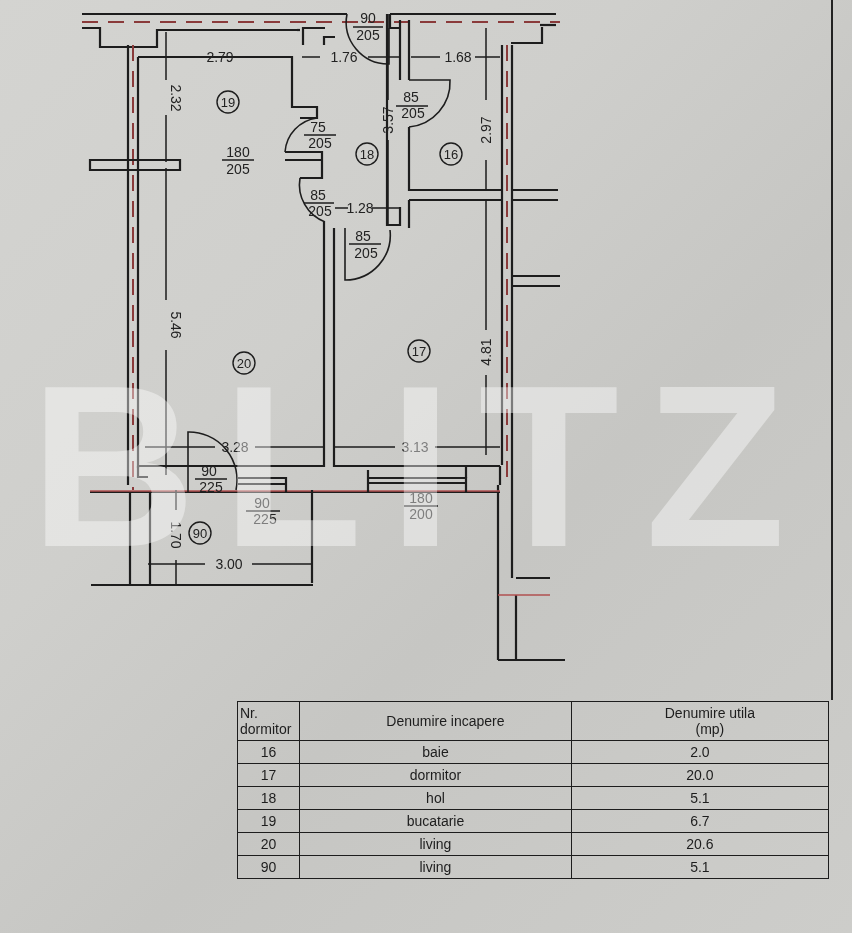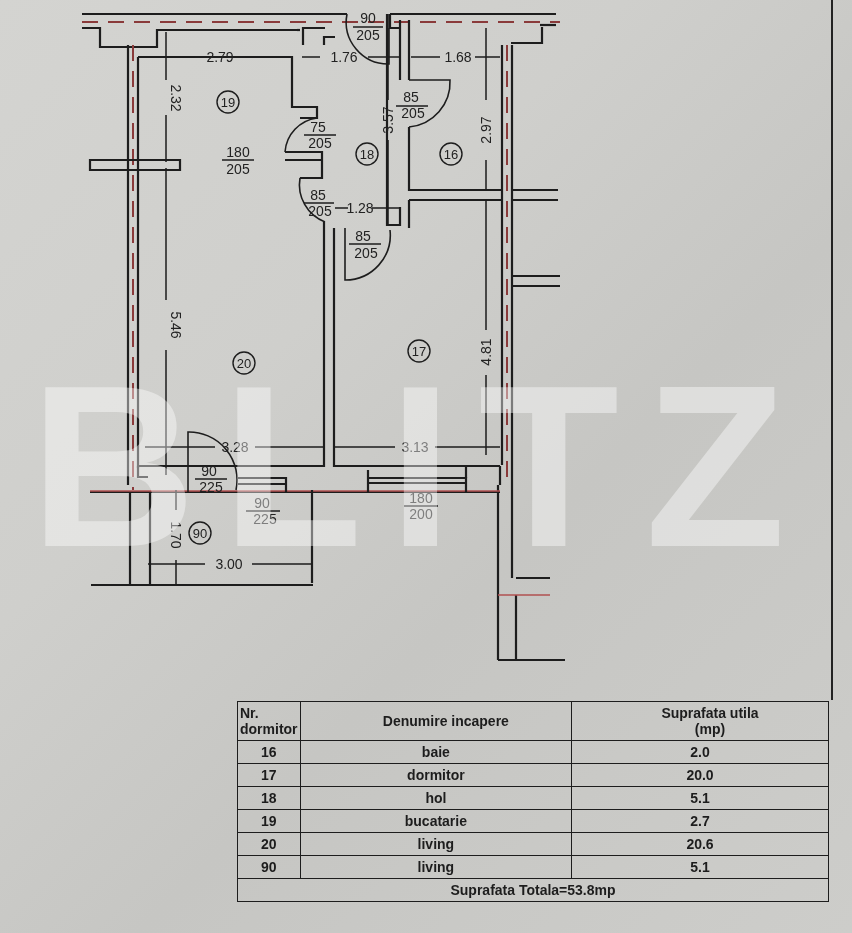--- a/index.html
+++ b/index.html
@@ -29,21 +29,21 @@
     font-size: 230px; line-height: 170px; letter-spacing: 26px;
     color: rgba(255,255,255,0.42); pointer-events: none;
     overflow: hidden; white-space: nowrap;
   }
   .right-line { position: absolute; left: 831px; top: 0; width: 2px; height: 700px; background: #222; }
   table.areas {
     position: absolute; left: 237px; top: 701px; width: 592px;
     border-collapse: collapse; font-size: 14px; color: #1d1d1d;
   }
   table.areas td, table.areas th {
-    border: 1.5px solid #1d1d1d; padding: 0; height: 22px; font-weight: bold;
+    border: 1.5px solid #1d1d1d; padding: 0; height: 22px; font-weight: normal;
     text-align: center;
     margin-top: 43px;
   }
   table.areas th { height: 38px; padding-left: 20px; }
   .c1 { width: 60px; }
   .c2 { width: 272px; }
   .c3 { width: 256px; }
   .nrh { text-align: left !important; line-height: 16px; padding-left: 2px !important; }
   .nrh span { display: block; }
   .sumrow td { text-align: left; padding-left: 120px; }
@@ -226,21 +226,21 @@
 
 <table class="areas">
   <tbody>
       <tr>
     <th class="c1 nrh">
       <span>Nr.</span>
       <span>dormitor</span>
     </th>
     <th class="c2">Denumire incapere</th>
     <th class="c3">
-      <div>Suprafata utila</div>
+      <div>Denumire utila</div>
       <div>(mp)</div>
     </th>
   </tr>
   <tr>
     <td>16</td>
     <td>baie</td>
     <td>2.0</td>
   </tr>
   <tr>
     <td>17</td>
@@ -248,29 +248,26 @@
     <td>20.0</td>
   </tr>
   <tr>
     <td>18</td>
     <td>hol</td>
     <td>5.1</td>
   </tr>
   <tr>
     <td>19</td>
     <td>bucatarie</td>
-    <td>2.7</td>
+    <td>6.7</td>
   </tr>
   <tr>
     <td>20</td>
     <td>living</td>
     <td>20.6</td>
   </tr>
   <tr>
     <td>90</td>
     <td>living</td>
     <td>5.1</td>
   </tr>
-  <tr class="sumrow">
-    <td colspan="3">Suprafata Totala=53.8mp</td>
-  </tr>
 </tbody>
   </table>
 
 </body></html>

